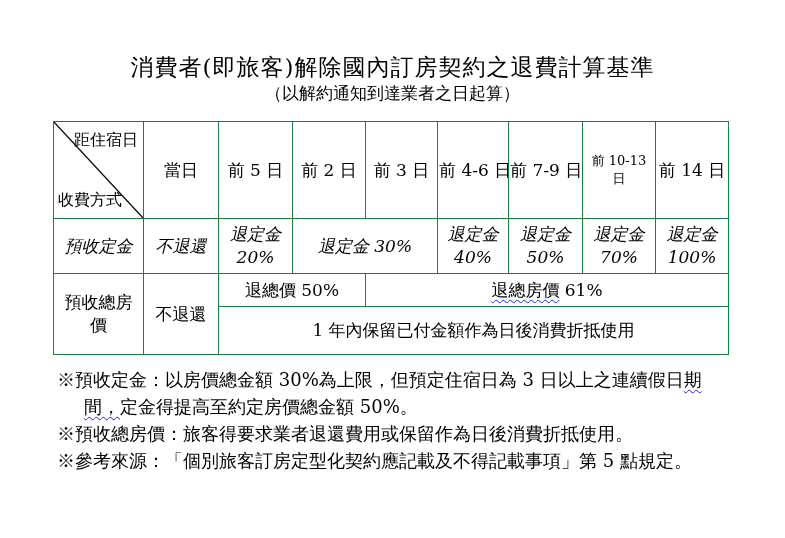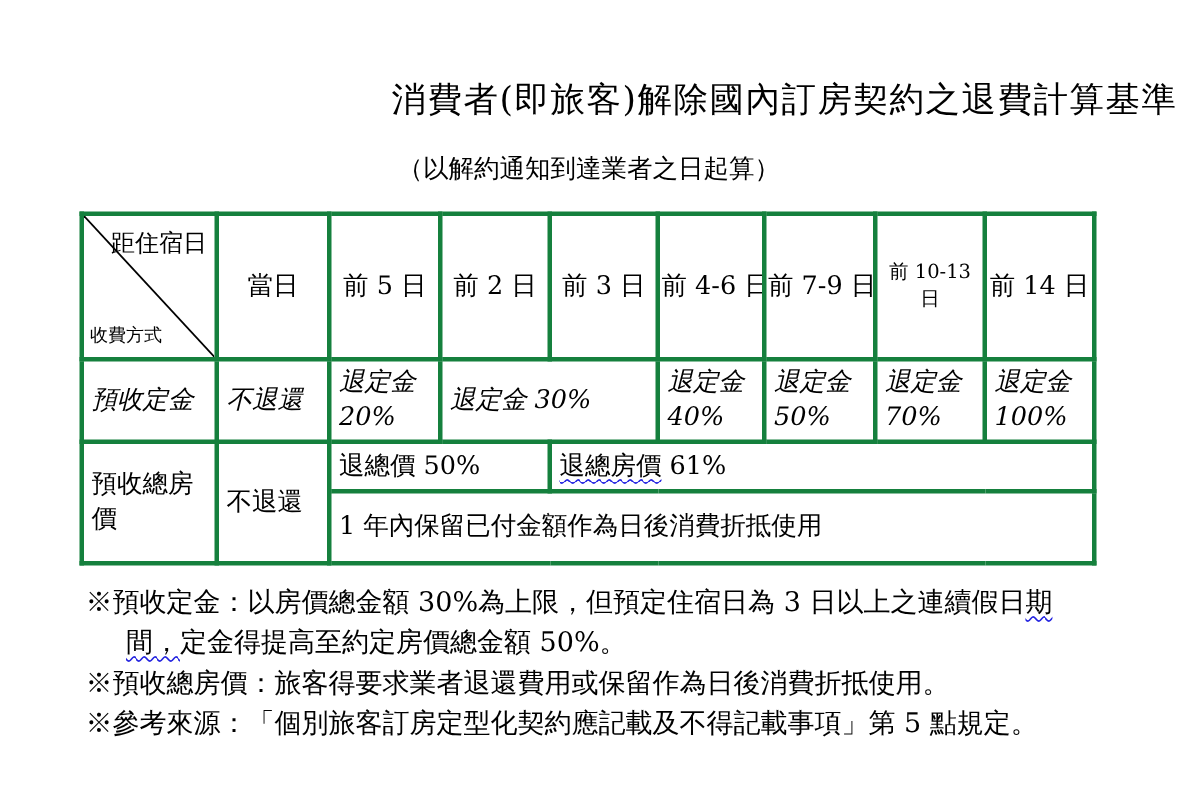--- a/index.html
+++ b/index.html
@@ -4,47 +4,47 @@
 <style>
   * { box-sizing: border-box; }
   html, body { margin: 0; padding: 0; }
   body {
     width: 785px; height: 538px;
     background: #ffffff; color: #000000;
     font-family: "DejaVu Serif", "Liberation Serif", serif;
     overflow: hidden; position: relative;
   }
   .doc-title {
-    padding-top: 52px; text-align: right;
+    padding-top: 52px; text-align: center;
     font-size: 23px; line-height: 30px; letter-spacing: 1px;
   }
   .doc-subtitle {
-    margin-top: 20px; text-align: center;
+    margin-top: 0; text-align: center;
     font-size: 17px; line-height: 23px;
   }
   table.refund-table {
     border-collapse: collapse; table-layout: fixed;
     width: 675px; margin: 16px 0 0 53px;
   }
   .refund-table td, .refund-table th {
-    border: 3px solid #15803d;
-    vertical-align: middle;
+    border: 1px solid #15803d;
+    text-align: center; vertical-align: middle;
     font-size: 17px; font-weight: normal;
     line-height: 1.35; padding: 2px 5px;
     overflow: hidden;
   }
   tr.row-header   { height: 97px; }
   tr.row-deposit  { height: 55px; font-style: italic; }
   tr.row-total-a  { height: 33px; }
   tr.row-total-b  { height: 48px; }
   .refund-table thead th { padding: 2px 1px; white-space: nowrap; }
   .refund-table thead th.wrap { white-space: pre-line; font-size: 13px; }
   td.corner { position: relative; padding: 0; }
   .corner-top    { position: absolute; top: 7px;  right: 5px; font-size: 16px; }
-  .corner-bottom { position: absolute; bottom: 7px; left: 4px; font-size: 12px; }
+  .corner-bottom { position: absolute; bottom: 7px; left: 4px; font-size: 16px; }
   .diag-svg { position: absolute; top: 0; left: 0; width: 100%; height: 100%; display: block; }
   .sq {
     text-decoration-line: underline;
     text-decoration-style: wavy;
     text-decoration-color: #2222e0;
     text-decoration-thickness: 1px;
     text-underline-offset: 3px;
   }
   .footnotes { margin: 11px 0 0 57px; font-size: 18px; line-height: 27px; }
   .fn-line { white-space: nowrap; }

